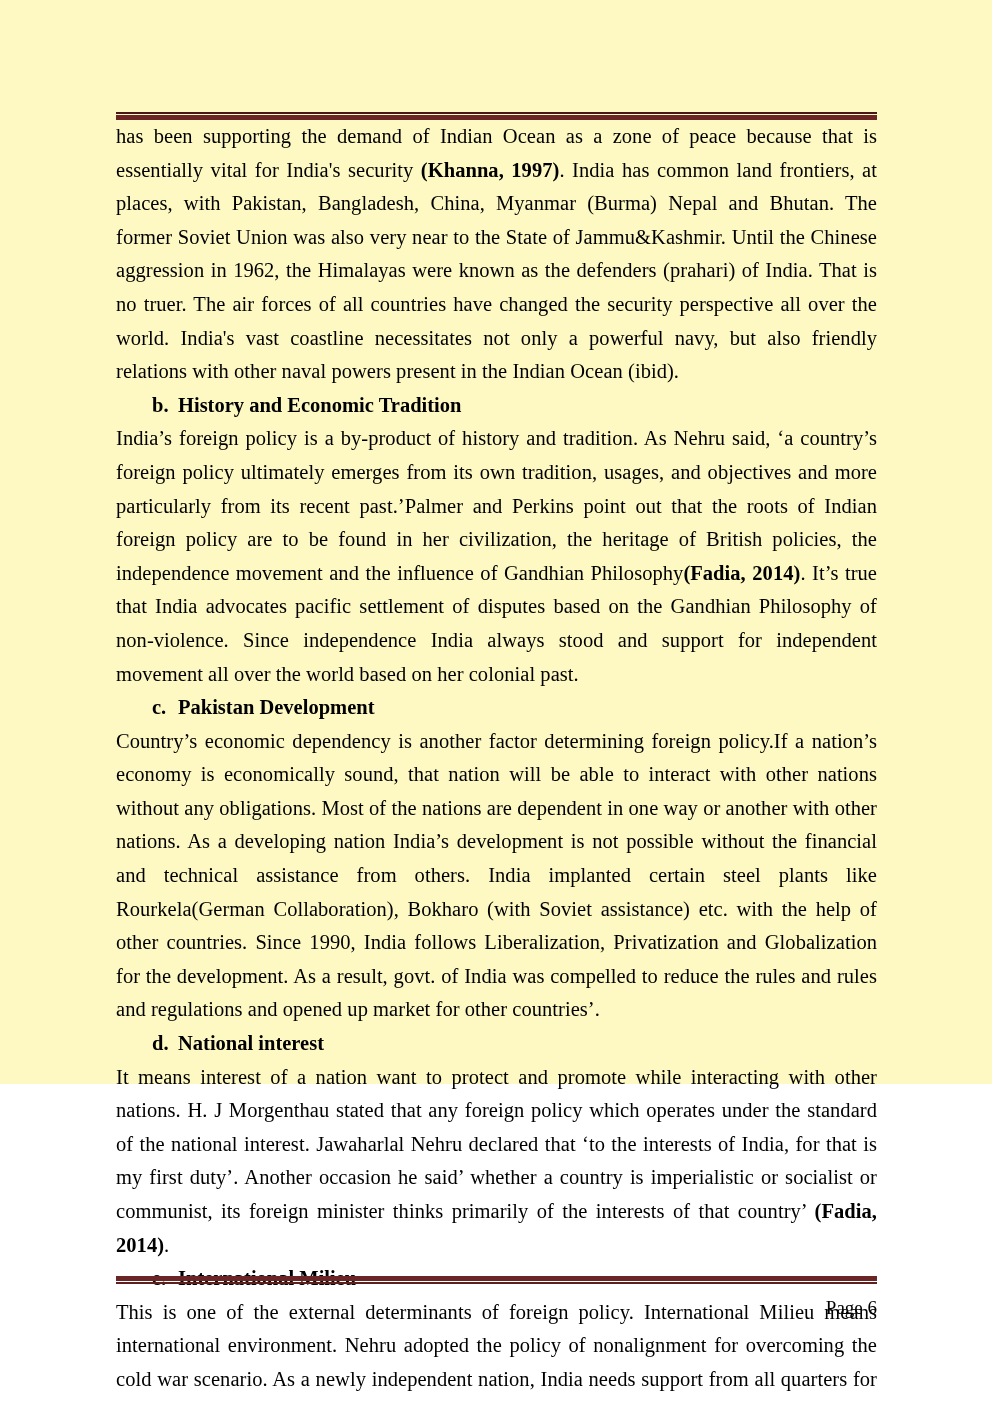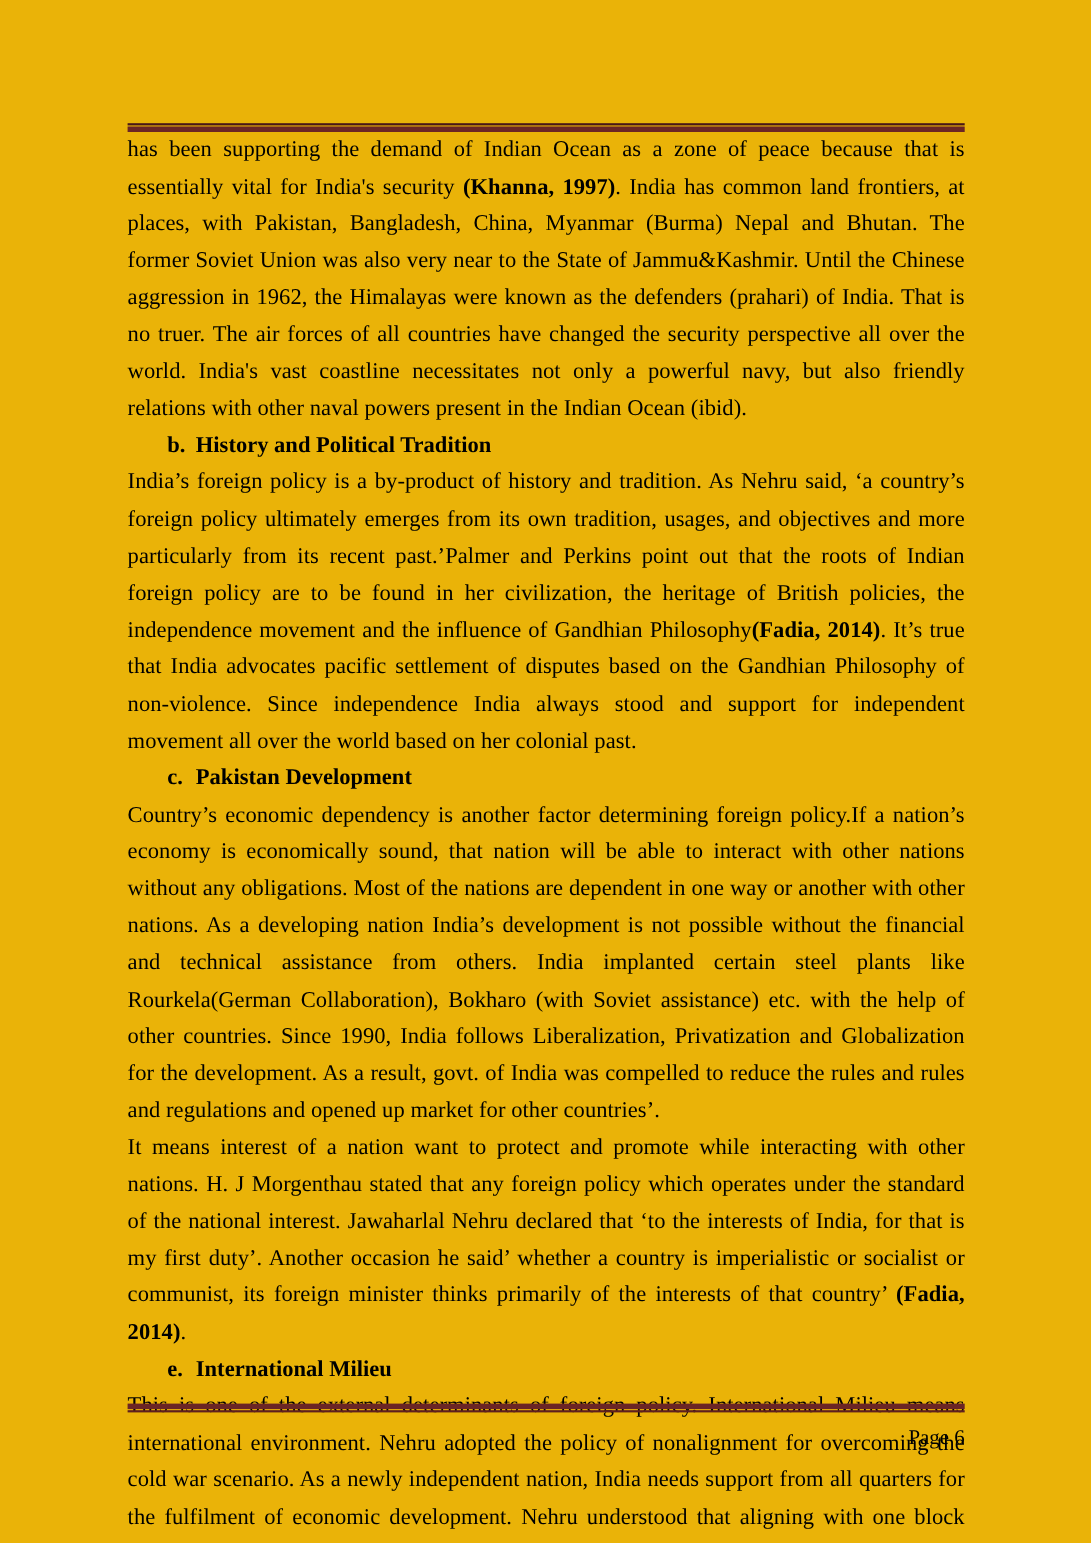--- a/index.html
+++ b/index.html
@@ -12,22 +12,22 @@
     width: 992px;
     height: 1403px;
     font-family: "Liberation Serif", "DejaVu Serif", serif;
     color: #000000;
     overflow: hidden;
   }
 
   .page {
     position: relative;
     width: 992px;
-    height: 1403px;
-    background: #eab308;
+    height: 1084px;
+    background: #fef9c3;
     box-sizing: border-box;
   }
 
   
   .content-column {
     position: absolute;
     left: 116px;
     top: 112px;
     width: 761px;
   }
@@ -124,28 +124,29 @@
 
   <div class="content-column">
 
     <div class="header-rule">
       <div class="line-thin"></div>
       <div class="line-thick"></div>
     </div>
 
     <p class="body-text"><span>has been supporting the demand of Indian Ocean as a zone of peace because that is essentially vital for India's security </span><b>(Khanna, 1997)</b><span>. India has common land frontiers, at places, with Pakistan, Bangladesh, China, Myanmar (Burma) Nepal and Bhutan. The former Soviet Union was also very near to the State of Jammu&amp;Kashmir. Until the Chinese aggression in 1962, the Himalayas were known as the defenders (prahari) of India. That is no truer. The air forces of all countries have changed the security perspective all over the world. India's vast coastline necessitates not only a powerful navy, but also friendly relations with other naval powers present in the Indian Ocean (ibid).</span></p>
 
-    <p class="sub-heading"><span class="marker">b.</span><span>History and Political Tradition</span></p>
+    <p class="sub-heading"><span class="marker">b.</span><span>History and Economic Tradition</span></p>
 
     <p class="body-text"><span>India’s foreign policy is a by-product of history and tradition. As Nehru said, ‘a country’s foreign policy ultimately emerges from its own tradition, usages, and objectives and more particularly from its recent past.’Palmer and Perkins point out that the roots of Indian foreign policy are to be found in her civilization, the heritage of British policies, the independence movement and the influence of Gandhian Philosophy</span><b>(Fadia, 2014)</b><span>. It’s true that India advocates pacific settlement of disputes based on the Gandhian Philosophy of non-violence. Since independence India always stood and support for independent movement all over the world based on her colonial past.</span></p>
 
     <p class="sub-heading"><span class="marker">c.</span><span>Pakistan Development</span></p>
 
     <p class="body-text">Country’s economic dependency is another factor determining foreign policy.If a nation’s economy is economically sound, that nation will be able to interact with other nations without any obligations. Most of the nations are dependent in one way or another with other nations. As a developing nation India’s development is not possible without the financial and technical assistance from others. India implanted certain steel plants like Rourkela(German Collaboration), Bokharo (with Soviet assistance) etc. with the help of other countries. Since 1990, India follows Liberalization, Privatization and Globalization for the development. As a result, govt. of India was compelled to reduce the rules and rules and regulations and opened up market for other countries’.</p>
 
+    <p class="sub-heading"><span class="marker">d.</span><span>National interest</span></p>
 
     <p class="body-text"><span>It means interest of a nation want to protect and promote while interacting with other nations. H. J Morgenthau stated that any foreign policy which operates under the standard of the national interest. Jawaharlal Nehru declared that ‘to the interests of India, for that is my first duty’. Another occasion he said’ whether a country is imperialistic or socialist or communist, its foreign minister thinks primarily of the interests of that country’ </span><b>(Fadia, 2014)</b><span>.</span></p>
 
     <p class="sub-heading"><span class="marker">e.</span><span>International Milieu</span></p>
 
     <p class="body-text">This is one of the external determinants of foreign policy. International Milieu means international environment. Nehru adopted the policy of nonalignment for overcoming the cold war scenario. As a newly independent nation, India needs support from all quarters for the fulfilment of economic development. Nehru understood that aligning with one block will limit the possibility of getting assistance from other; therefore it will be better keep away from power blocks and stand as neutral. When nuclear weapons states tried to make nuclear apartheid by formulating NPT. Indira Gandhi was not ready to sign in the agreement. Later it results to conduct two nuclear tests and Indiaacquire the status of Nuclear weapons state. Disintegration of Soviet Union and end of Cold War influence India to frame Look East Policy. There are lot of similar examples to show how international milieu influence foreign policy of India.</p>
 
   </div>
 
   <div class="footer-area">

